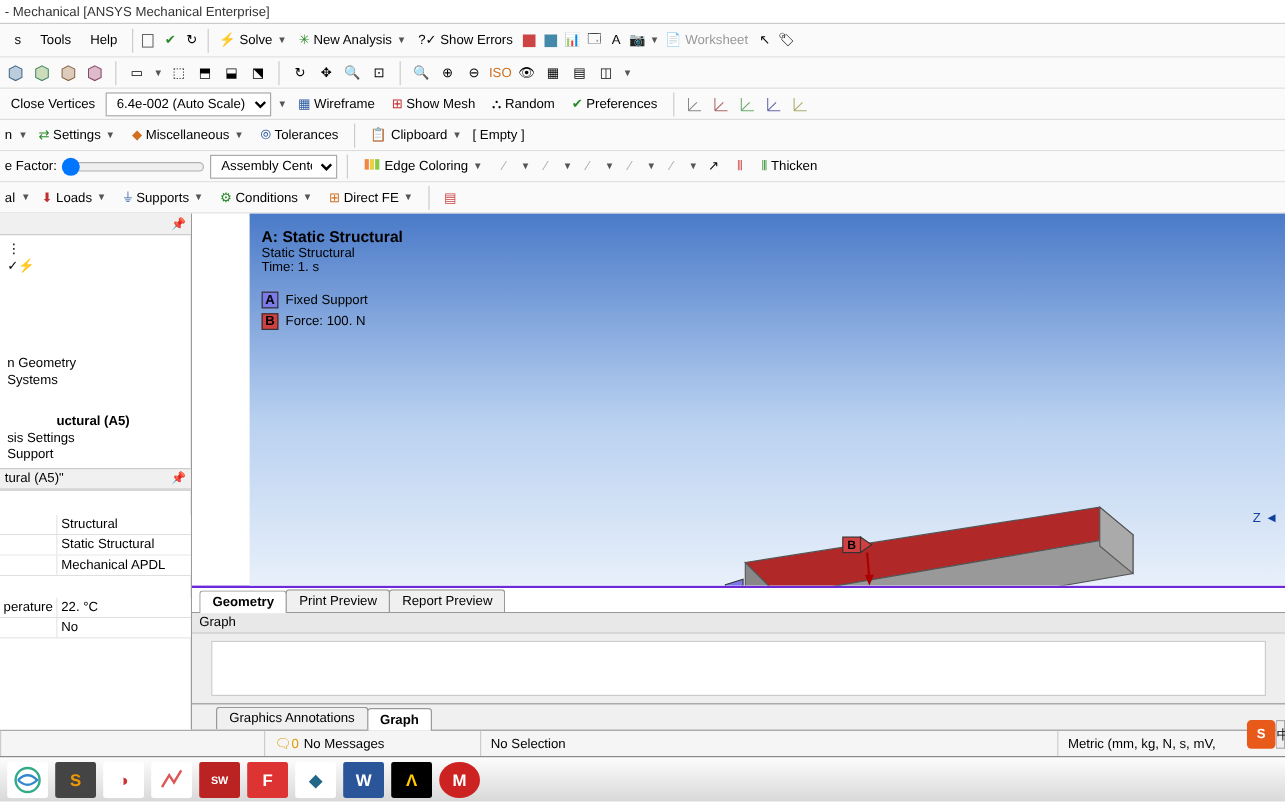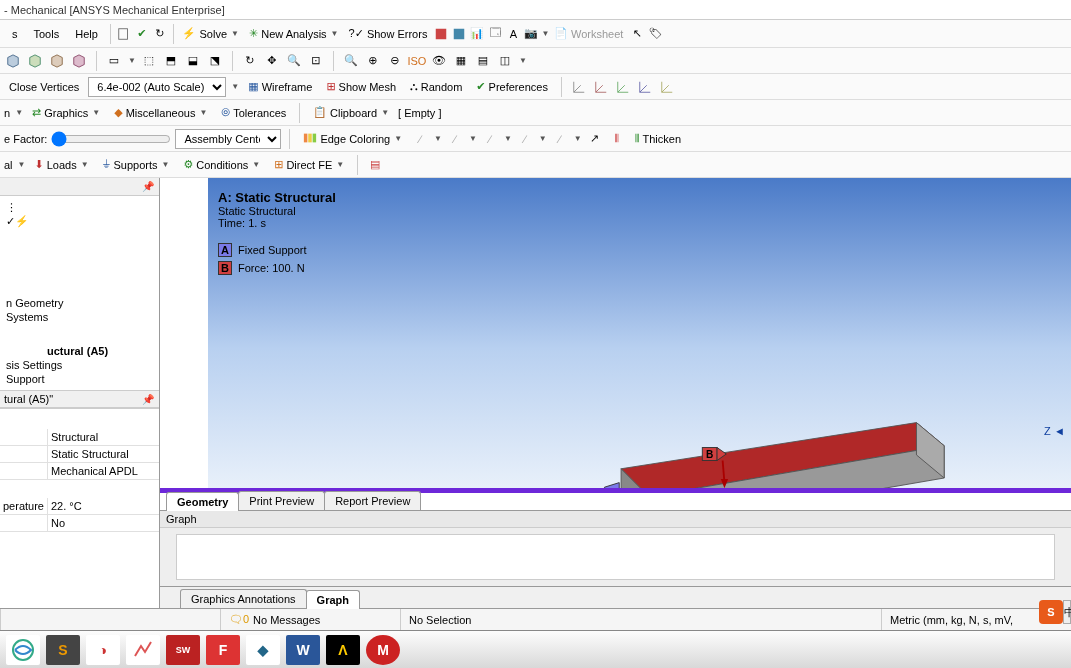--- a/index.html
+++ b/index.html
@@ -27,21 +27,21 @@
 .viewport-wrap { flex: 1; display: flex; flex-direction: column; background: #fff; min-width:0; }
 .viewport { flex: 1; position: relative; background: linear-gradient(to bottom, #4a7ac8 0%, #b8d0f0 55%, #e8f0fa 100%); overflow: hidden; margin-left: 48px; }
 .legend { position: absolute; top: 12px; left: 10px; color: #000; font-size: 12px; }
 .legend .title { font-weight: bold; font-size: 13px; }
 .legend-row { display: flex; align-items: center; gap: 6px; margin-top: 4px; font-size: 12px;}
 .legend-sq { width: 14px; height: 14px; border: 1px solid #333; display: flex; align-items: center; justify-content: center; font-size: 9px; font-weight: bold; }
 .beam { position: absolute; top: 240px; left: 380px; width: 380px; height: 120px; }
 .scale-bar { position: absolute; bottom: 14px; left: 50%; transform: translateX(-50%); text-align: center; font-size: 11px; }
 .scale-bar svg { display:block; }
 .triad { position: absolute; right: 6px; bottom: 50px; font-size: 12px; color: #1040a0; }
-.view-tabs { height: 22px; background: #fff; border-top: 5px solid #6d28d9; display: flex; align-items: flex-end; padding-left: 6px; }
+.view-tabs { height: 22px; background: #fff; border-top: 2px solid #6d28d9; display: flex; align-items: flex-end; padding-left: 6px; }
 .vtab { padding: 3px 10px; border: 1px solid #999; border-bottom: none; background: #f0f0f0; cursor: pointer; margin-right: -1px; border-radius: 3px 3px 0 0; font-size: 11px;}
 .vtab.active { background: #fff; font-weight: bold; position: relative; top: 1px;}
 .graph-panel { height: 76px; background: #eee; border-top: 1px solid #999; display: flex; flex-direction: column; }
 .graph-title { padding: 2px 6px; background: #e8e8e8; border-bottom: 1px solid #ccc; }
 .graph-body { flex: 1; background: #fff; margin: 6px 16px; border: 1px solid #ccc; }
 .bottom-tabs { height: 22px; background: #f0f0f0; border-top: 1px solid #999; display: flex; align-items: flex-end; padding-left: 20px; }
 .statusbar { height: 22px; background: #f5f5f5; border-top: 1px solid #999; display: flex; align-items: center; }
 .status-cell { border-left: 1px solid #ccc; padding: 0 8px; height: 100%; display: flex; align-items: center; gap: 4px; }
 .taskbar { height: 38px; background: linear-gradient(to bottom, #fdfdfd, #d8d8d8); border-top: 1px solid #888; display: flex; align-items: center; gap: 6px; padding: 0 6px; }
 .task-ico { width: 34px; height: 30px; border-radius: 2px; display: flex; align-items: center; justify-content: center; font-weight: bold; font-size: 14px; cursor:pointer; }
@@ -204,21 +204,21 @@
         <path d="M2 14 L2 2 M2 14 L14 14 M2 14 L10 6" stroke="#aa6" fill="none"></path>
       </svg>
     </span>
 </div>
 
 <div class="toolbar">
   <span>n</span>
     <span class="dd">▼</span>
   <span class="tb-btn">
     <span class="ico-green">⇄</span>
-    <span>Graphics</span>
+    <span>Settings</span>
       <span class="dd">▼</span>
   </span>
   <span class="tb-btn">
     <span class="ico-orange">◆</span>
     <span>Miscellaneous</span>
       <span class="dd">▼</span>
   </span>
   <span class="tb-btn">
     <span class="ico-blue">⦾</span>
     <span>Tolerances</span>

